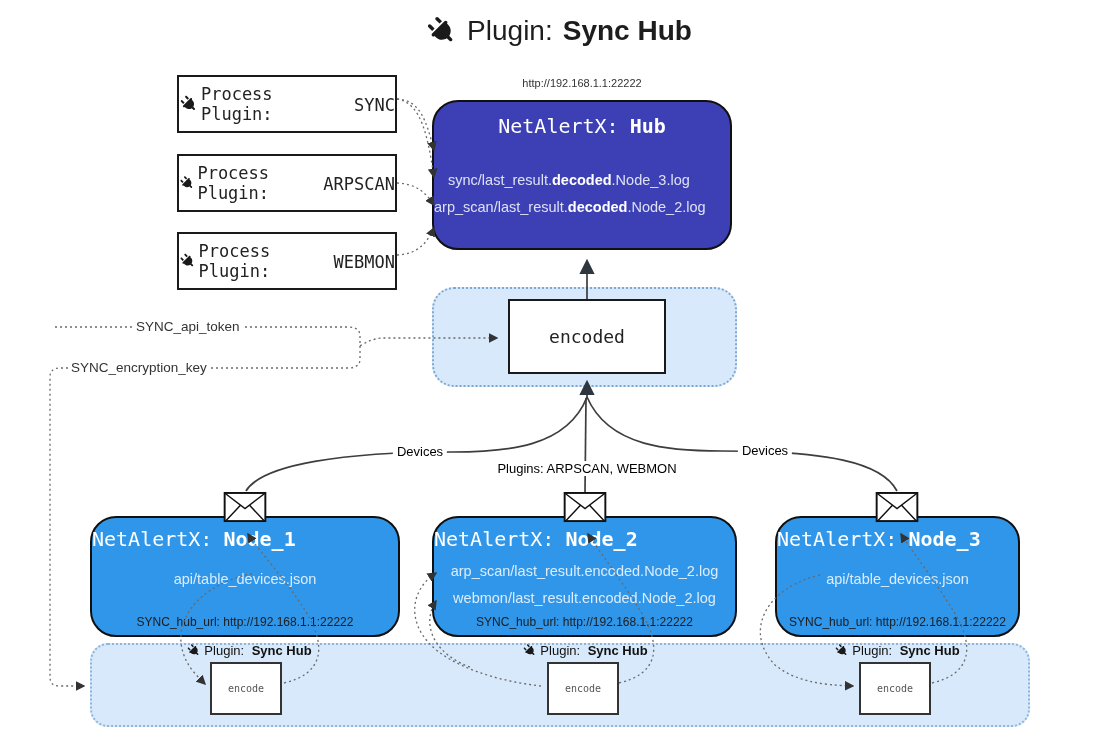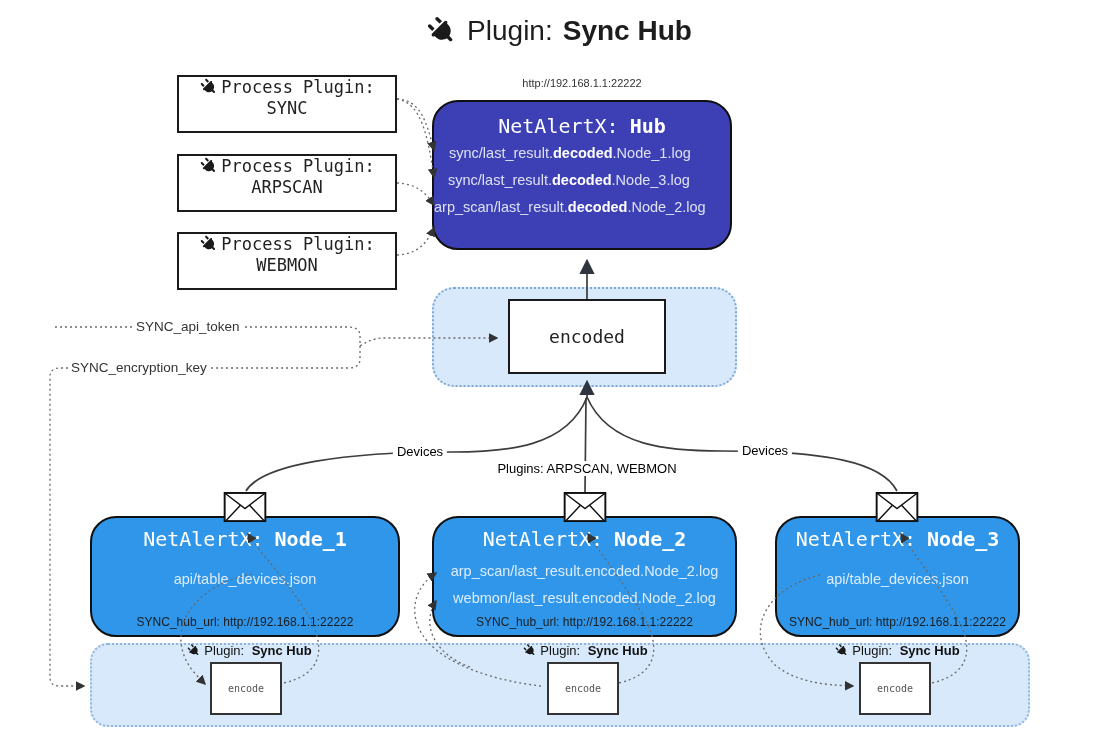--- a/index.html
+++ b/index.html
@@ -8,21 +8,21 @@
   .abs{position:absolute;}
   .mono{font-family:"DejaVu Sans Mono", monospace;}
 
   
   .title{left:0;right:0;top:14px;display:flex;justify-content:center;align-items:center;
          gap:8px;font-size:28px;color:#1d1d1d;z-index:6;}
   .title .tbold{font-weight:bold;margin-left:2px;}
 
   
   .pbox{left:177px;width:220px;height:58px;background:#fff;border:2px solid #1a1a1a;
-        box-sizing:border-box;z-index:4;display:flex;flex-direction:column;
+        box-sizing:border-box;z-index:4;display:flex;
         justify-content:flex-start;align-items:center;}
   .pbox .l1{display:flex;align-items:center;gap:2px;font-size:17px;color:#222;}
   .pbox .l2{font-size:17px;color:#222;margin-top:1px;}
 
   
   .hub-url{left:432px;width:300px;top:77px;text-align:center;font-size:11px;color:#333;z-index:6;}
   .hub{left:432px;top:100px;width:300px;height:150px;background:#3c40b4;
        border:2px solid #101010;border-radius:26px;box-sizing:border-box;z-index:3;}
   .hub-title{position:absolute;left:0;right:0;top:12px;text-align:center;font-size:20px;color:#fff;}
   .hub-title .tname{font-weight:bold;margin-left:.55em;}
@@ -52,21 +52,21 @@
   .dev-l{left:420px;top:444px;}
   .plg-c{left:587px;top:461px;}
   .dev-r{left:765px;top:443px;}
 
   
   .node{background:#2f96ea;border:2px solid #101010;border-radius:26px;box-sizing:border-box;
         top:516px;height:121px;z-index:3;}
   .n1{left:90px;width:310px;}
   .n2{left:432px;width:305px;}
   .n3{left:775px;width:245px;}
-  .node-title{position:absolute;left:0;right:0;top:9px;text-align:center;font-size:20px;color:#fff;
+  .node-title{position:absolute;left:0;right:0;top:9px;text-align:left;font-size:20px;color:#fff;
               white-space:nowrap;}
   .node-title .tname{font-weight:bold;margin-left:.55em;}
   .node-line{position:absolute;left:0;right:0;text-align:center;font-size:14.5px;color:#dcecfb;
              white-space:nowrap;}
   .node-line:empty{display:none;}
   .node-foot{position:absolute;left:0;right:0;bottom:6px;text-align:center;font-size:12px;
              color:#1c1c1c;white-space:nowrap;}
 
   
   .env{width:44px;height:31px;top:492px;z-index:5;}
@@ -173,21 +173,20 @@
       <span>Process Plugin:</span>
     </div>
     <div class="l2">WEBMON</div>
   </div>
 
   <div class="abs hub-url">http://192.168.1.1:22222</div>
   <div class="abs hub">
     <div class="hub-title mono">
       <span>NetAlertX:</span><span class="tname">Hub</span>
     </div>
-    <div class="hub-line hl0"><span>sync/last_result.</span><span class="b">decoded</span><span>.Node_1.log</span></div>
     <div class="hub-line hl1"><span>sync/last_result.</span><span class="b">decoded</span><span>.Node_3.log</span></div>
     <div class="hub-line hl2"><span>arp_scan/last_result.</span><span class="b">decoded</span><span>.Node_2.log</span></div>
   </div>
 
   <div class="abs dec-panel"></div>
   <div class="abs dec-box mono">encoded</div>
 
   <div class="abs secret sec1">SYNC_api_token</div>
   <div class="abs secret sec2">SYNC_encryption_key</div>
 

